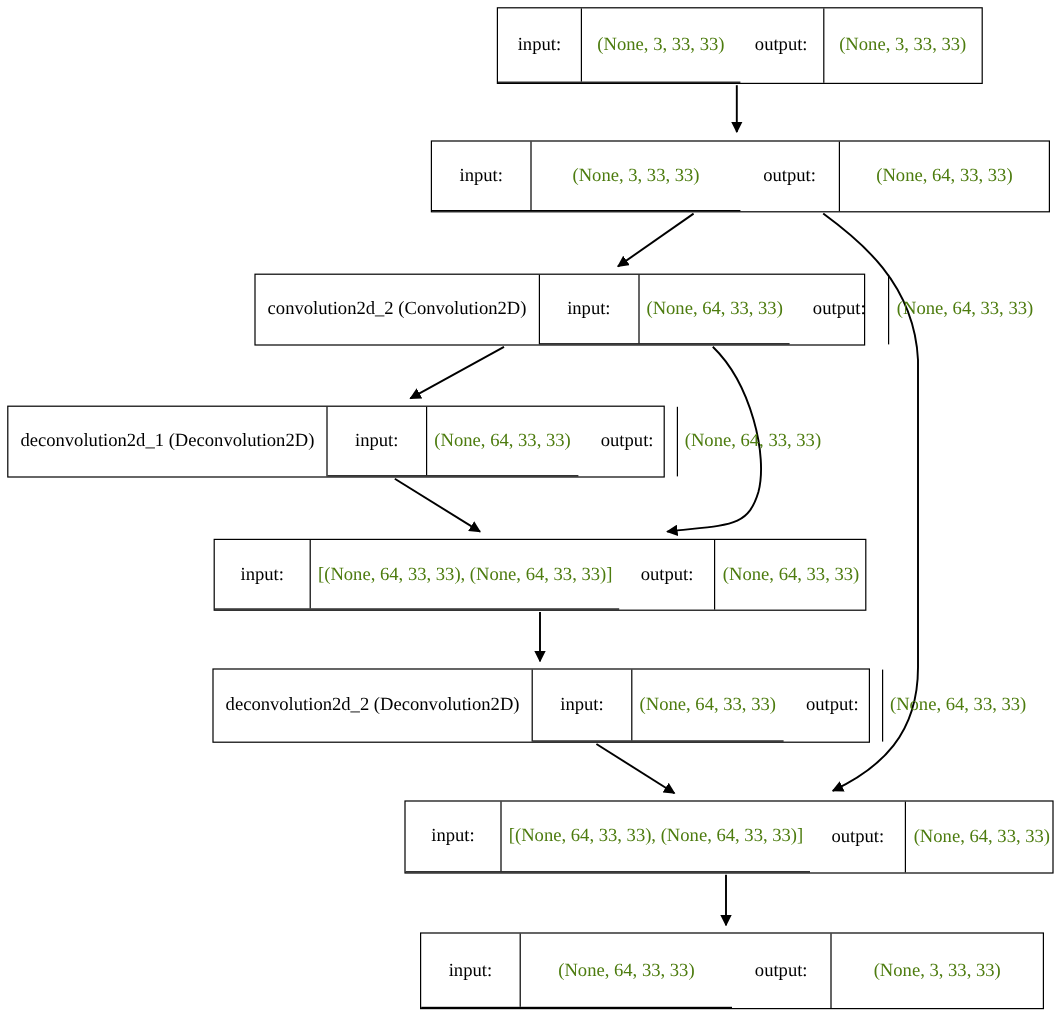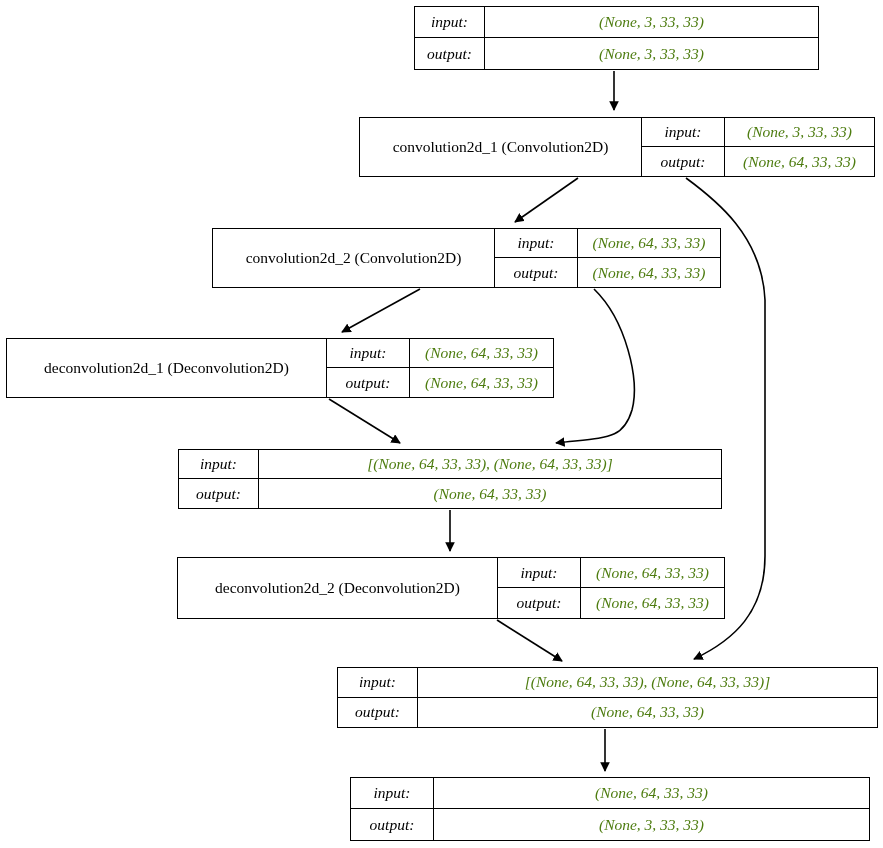--- a/index.html
+++ b/index.html
@@ -41,23 +41,22 @@
     text-align: center;
     padding: 0 10px;
     font-size: 15.5px;
     color: #000000;
     white-space: nowrap;
     border-right: 1px solid #000000;
   }
   .node-io {
     box-sizing: border-box;
     display: flex;
-    flex-direction: column;
+    flex-direction: row;
     flex: 1 1 auto;
-    font-style: italic;
   }
   .io-row {
     box-sizing: border-box;
     display: flex;
     flex-direction: row;
     flex: 1 1 50%;
     align-items: stretch;
   }
   .io-row.top {
     border-bottom: 1px solid #000000;
@@ -119,21 +118,20 @@
             <div class="io-label" style="width: 70px;">input:</div>
             <div class="io-value">(None, 3, 33, 33)</div>
           </div>
           <div class="io-row bottom">
             <div class="io-label" style="width: 70px;">output:</div>
             <div class="io-value">(None, 3, 33, 33)</div>
           </div>
         </div>
       </div>
       <div class="node" style="left: 359px; top: 117px; width: 516px; height: 60px;">
-        <div class="node-name" style="width: 282px;">convolution2d_1 (Convolution2D)</div>
         <div class="node-io">
           <div class="io-row top">
             <div class="io-label" style="width: 83px;">input:</div>
             <div class="io-value">(None, 3, 33, 33)</div>
           </div>
           <div class="io-row bottom">
             <div class="io-label" style="width: 83px;">output:</div>
             <div class="io-value">(None, 64, 33, 33)</div>
           </div>
         </div>

